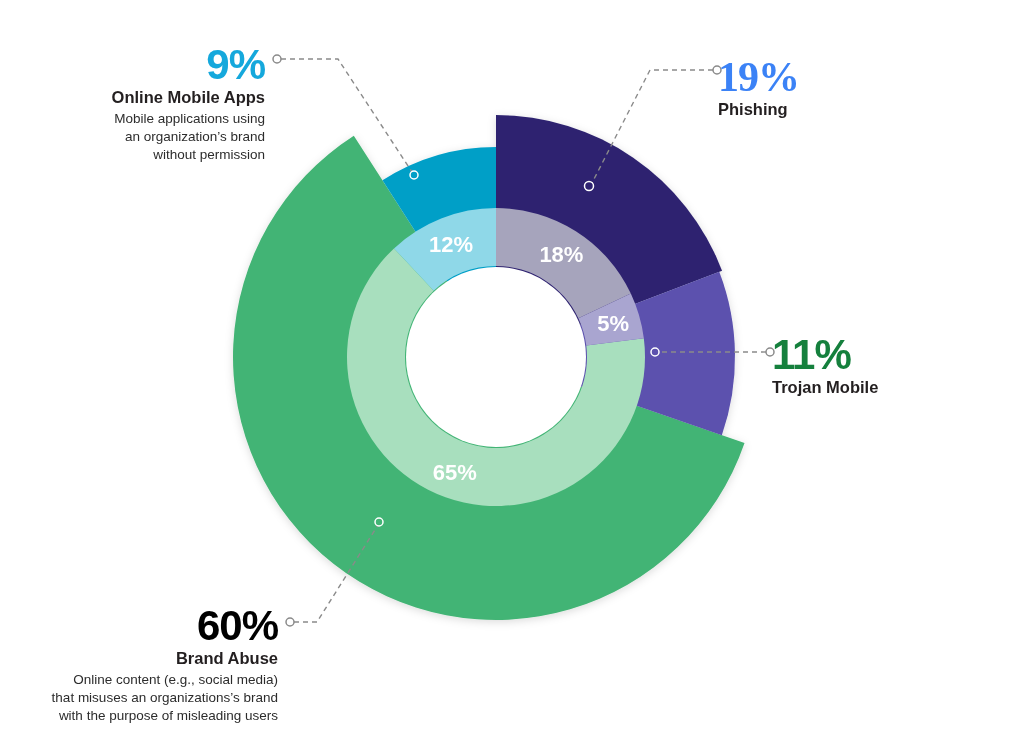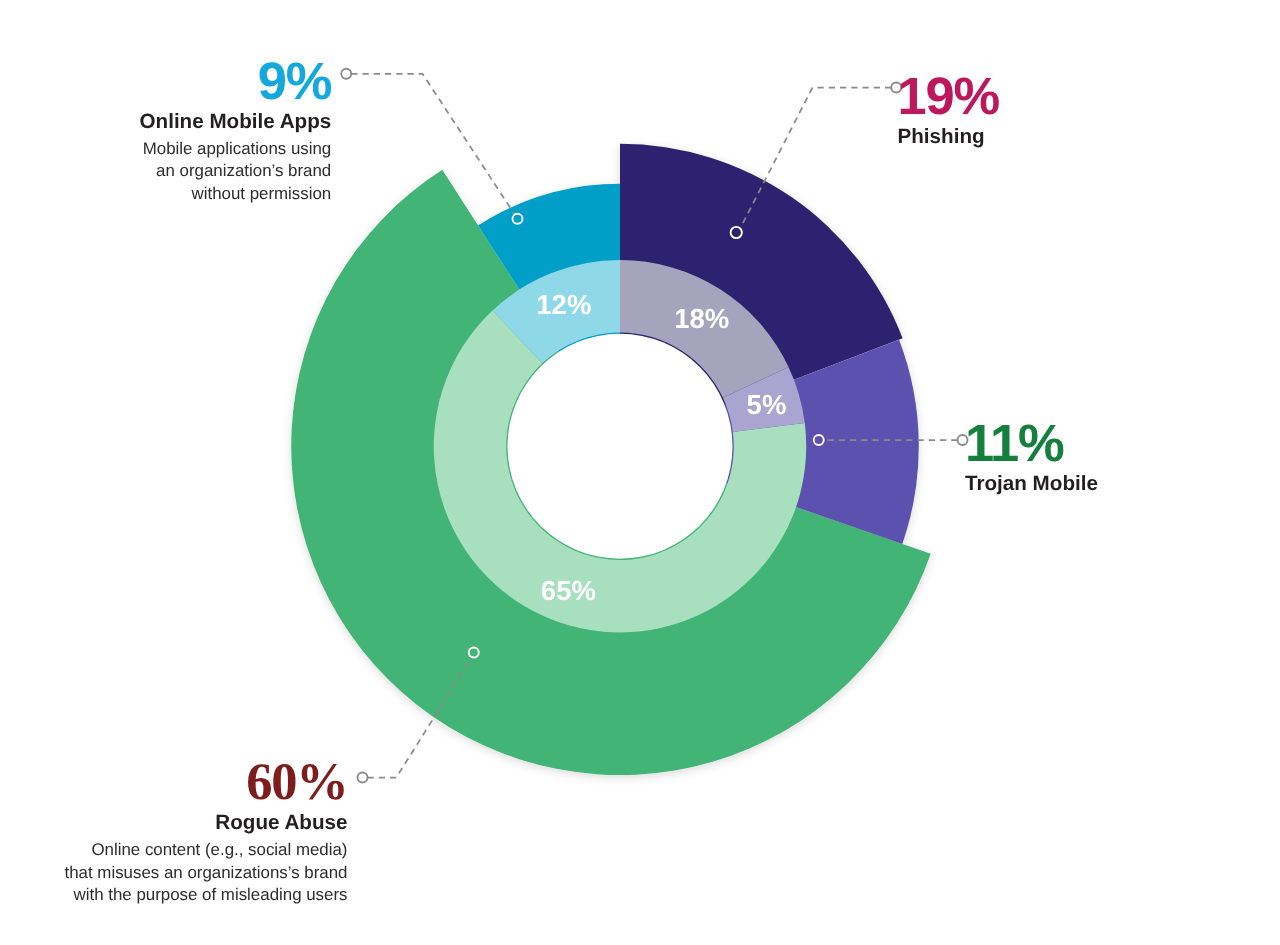--- a/index.html
+++ b/index.html
@@ -64,23 +64,23 @@
     text-align: left;
   }
 
   
   #callout-rogue   { left: 60px;  top: 44px;  width: 205px; }
   #callout-phish   { left: 718px; top: 56px;  width: 300px; }
   #callout-trojan  { left: 772px; top: 334px; width: 250px; }
   #callout-brand   { left: 30px;  top: 605px; width: 248px; }
 
   #callout-rogue  .pct { color: #15A8DC; }
-  #callout-phish  .pct { color: #be185d; }
+  #callout-phish  .pct { color: #3b82f6; font-family: Liberation Serif, serif; }
   #callout-trojan .pct { color: #15803d; }
-  #callout-brand  .pct { color: #7f1d1d; font-family: Liberation Serif, serif; }
+  #callout-brand  .pct { color: #000000; }
 
   .ring-pct-label {
     font-family: "Liberation Sans", sans-serif;
     font-size: 22px;
     font-weight: 700;
     fill: #ffffff;
   }
 </style>
 </head>
 <body>
@@ -160,19 +160,19 @@
     <div class="title">Phishing</div>
   </div>
 
   <div class="callout align-left" id="callout-trojan">
     <div class="pct">11%</div>
     <div class="title">Trojan Mobile</div>
   </div>
 
   <div class="callout align-right" id="callout-brand">
     <div class="pct">60%</div>
-    <div class="title">Rogue Abuse</div>
+    <div class="title">Brand Abuse</div>
     <div class="desc">Online content (e.g., social media)
 that misuses an organizations’s brand
 with the purpose of misleading users</div>
   </div>
 
 </div>
 
 </body></html>

